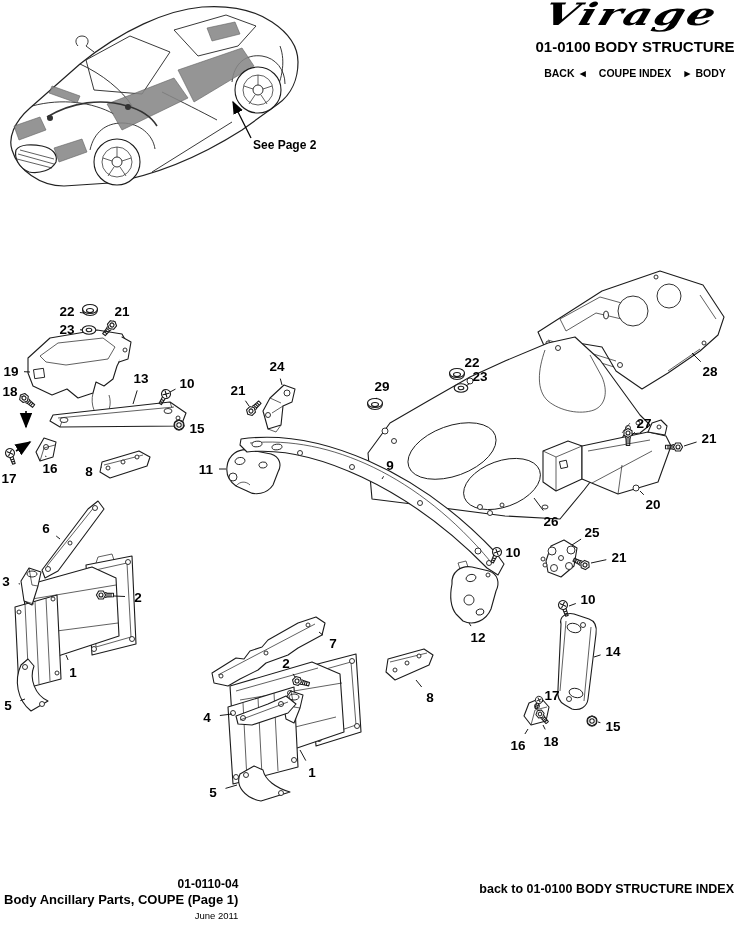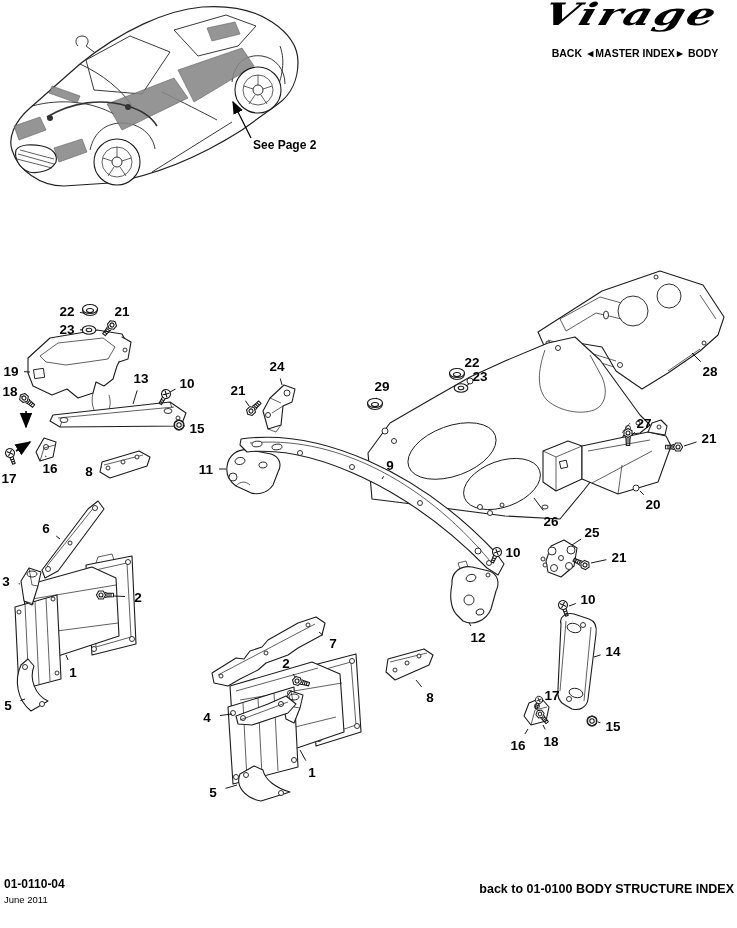--- a/index.html
+++ b/index.html
@@ -9,36 +9,36 @@
     font-family:"Liberation Sans",sans-serif;
   }
   
   .header{position:absolute;top:1px;right:2px;width:200px;text-align:center;}
   .logo{
     font-family:"DejaVu Serif",serif;font-style:italic;font-weight:bold;
     font-size:44px;line-height:38px;letter-spacing:2px;
     transform:scale(1,.70) skewX(-12deg);transform-origin:center top;height:34px;
   }
   .section-title{font-size:15px;font-weight:bold;white-space:nowrap;margin-top:3px;}
-  .nav{margin-top:12px;font-size:10.5px;font-weight:bold;display:flex;justify-content:center;white-space:nowrap;}
+  .nav{margin-top:12px;font-size:10.5px;font-weight:bold;display:flex;justify-content:center;gap:11px;white-space:nowrap;}
   .nav-link{cursor:pointer;}
   
   .car-svg{position:absolute;left:2px;top:2px;}
   .diagram-svg{position:absolute;left:0;top:255px;}
   .part{fill:#fff;stroke:#1c1c1c;stroke-width:1.1;stroke-linejoin:round;stroke-linecap:round;}
   .thin{fill:none;stroke:#1c1c1c;stroke-width:.7;}
   .hole{fill:#fff;stroke:#1c1c1c;stroke-width:.9;}
   .leader{stroke:#000;stroke-width:.9;}
   .callout{font:bold 13.5px "Liberation Sans",sans-serif;text-anchor:middle;dominant-baseline:central;fill:#000;}
   .outline{fill:#fff;stroke:#222;stroke-width:1.2;stroke-linejoin:round;}
   .cline{fill:none;stroke:#222;stroke-width:.9;}
   .shade{fill:#878787;stroke:#4a4a4a;stroke-width:.6;opacity:.88;}
   .see-page{font:bold 12px "Liberation Sans",sans-serif;fill:#000;}
   
-  .footer-left{position:absolute;left:4px;top:877px;}
+  .footer-left{position:absolute;left:4px;top:877px;text-align:right;}
   .doc-number{font-size:12px;font-weight:bold;}
   .doc-title{font-size:13px;font-weight:bold;margin-top:1px;}
   .doc-date{font-size:9.5px;font-weight:normal;margin-top:3px;}
   .footer-link{position:absolute;right:3px;top:882px;font-size:12.5px;font-weight:bold;cursor:pointer;white-space:nowrap;}
 </style>
 </head>
 <body>
 
 <svg class="car-svg" width="318" height="192" viewBox="0 0 318 192">
   <defs>
@@ -84,23 +84,24 @@
       <circle class="thin" cx="256" cy="88" r="15"></circle>
       <circle class="hole" cx="256" cy="88" r="5"></circle>
     <path class="thin" d="M256,73 L256,83 M242,84 L251,87 M247,102 L253,93 M265,102 L259,93 M270,84 L261,87"></path>
   </g>
   <line x1="249" y1="136" x2="231" y2="100" stroke="#000" stroke-width="1.3" marker-end="url(#ah)"></line>
   <text class="see-page" x="251" y="147">See Page 2</text>
 </svg>
 
 <div class="header">
   <div class="logo">Virage</div>
+  <div class="section-title">01-0100 BODY STRUCTURE</div>
   <div class="nav">
     <span class="nav-link"><span>BACK</span> <span>◄</span></span>
-    <span class="nav-link">MASTER INDEX</span>
+    <span class="nav-link">COUPE INDEX</span>
     <span class="nav-link"><span>►</span> <span>BODY</span></span>
   </div>
 </div>
 
 <svg class="diagram-svg" id="diagram" width="737" height="570" viewBox="0 0 737 570">
   <defs>
     <marker id="ah2" markerWidth="11" markerHeight="9" refX="9" refY="4" orient="auto">
       <path d="M0,0 L10,4 L0,8 Z" fill="#000"></path>
     </marker>
     <g id="hexbolt">
@@ -455,15 +456,16 @@
     <line x1="305.8" y1="505.6" x2="300" y2="495" class="leader"></line>
     <text x="312" y="517" class="callout">1</text>
     <line x1="225.5" y1="533.4" x2="237" y2="530" class="leader"></line>
     <text x="213" y="537" class="callout">5</text>
     <line x1="26" y1="156" x2="26" y2="172" stroke="#000" stroke-width="1.6" marker-end="url(#ah2)"></line>
     <line x1="16" y1="196" x2="30" y2="187" stroke="#000" stroke-width="1.6" marker-end="url(#ah2)"></line>
   </svg>
 
 <div class="footer-left">
   <div class="doc-number">01-0110-04</div>
+  <div class="doc-title">Body Ancillary Parts, COUPE (Page 1)</div>
   <div class="doc-date">June 2011</div>
 </div>
 <div class="footer-link">back to 01-0100 BODY STRUCTURE INDEX</div>
 
 </body></html>

